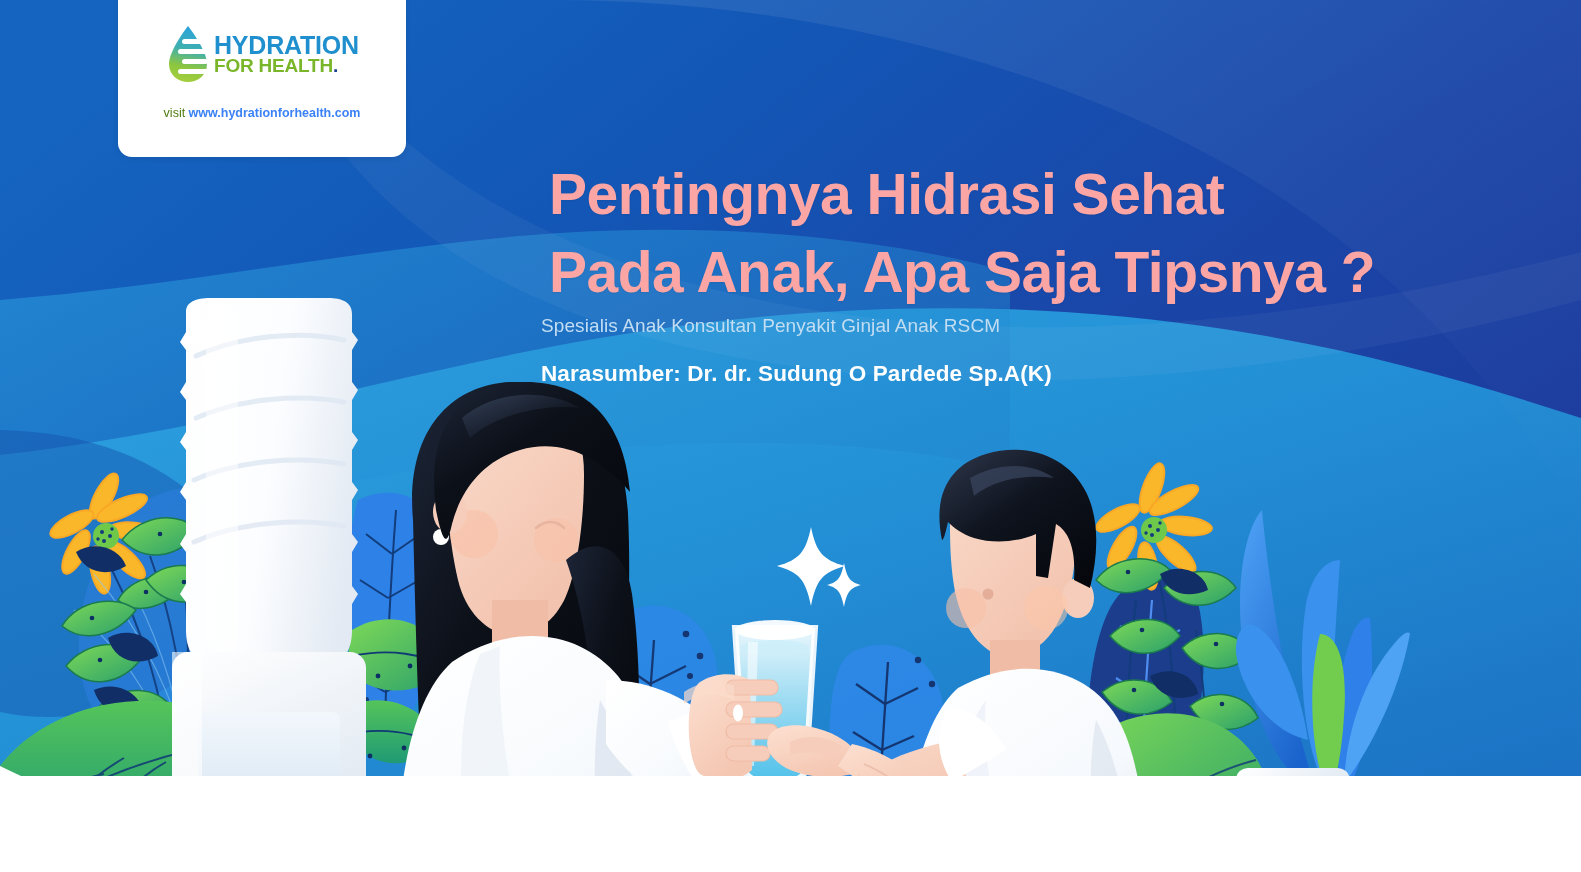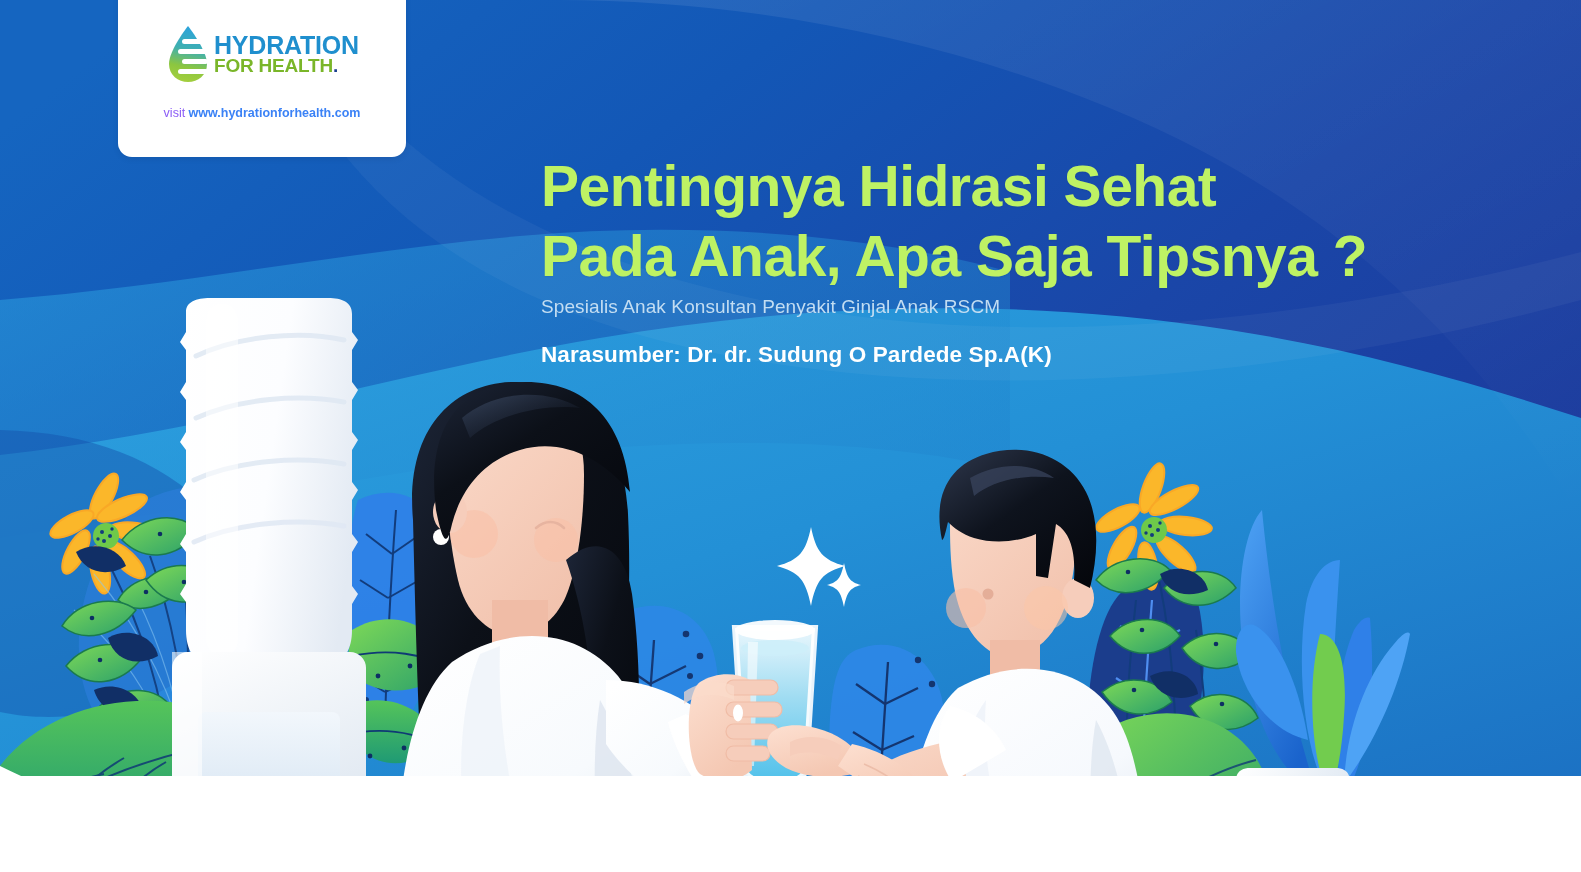--- a/index.html
+++ b/index.html
@@ -36,37 +36,37 @@
   #logo-wordmark{line-height:0.92;letter-spacing:0.2px;}
   .wm1{font-size:25px;font-weight:bold;color:#1f8fce;letter-spacing:-0.2px;display:block;}
   .wm2{font-size:19px;font-weight:bold;color:#7ab629;letter-spacing:-0.2px;display:block;}
   .wmdot{color:#1b3f8f;}
   #logo-visit{
     margin-top:22px;
     font-size:12.5px;
     color:#1b2f5c;
     white-space:nowrap;
   }
-  #logo-visit .vplain{font-weight:normal;color:#8b5cf6;}
+  #logo-visit .vplain{font-weight:normal;color:#4d7c0f;}
   #logo-visit .vbold{font-weight:bold;color:#3b82f6;}
 
   
   #headline-block{
     position:absolute;
     left:541px; top:152px;
     z-index:35;
     width:960px;
   }
   .headline{
-    color:#bef264;
+    color:#fca5a5;
     font-size:57px;
     font-weight:bold;
     line-height:1.22;
     letter-spacing:-0.5px;
-    margin:0;
+    margin:8px;
     text-shadow:0 1px 2px rgba(0,0,0,.07);
   }
   #speaker-name{
     margin-top:24px;
     color:#ffffff;
     font-size:22.5px;
     font-weight:bold;
     letter-spacing:0.1px;
   }
   #speaker-role{

